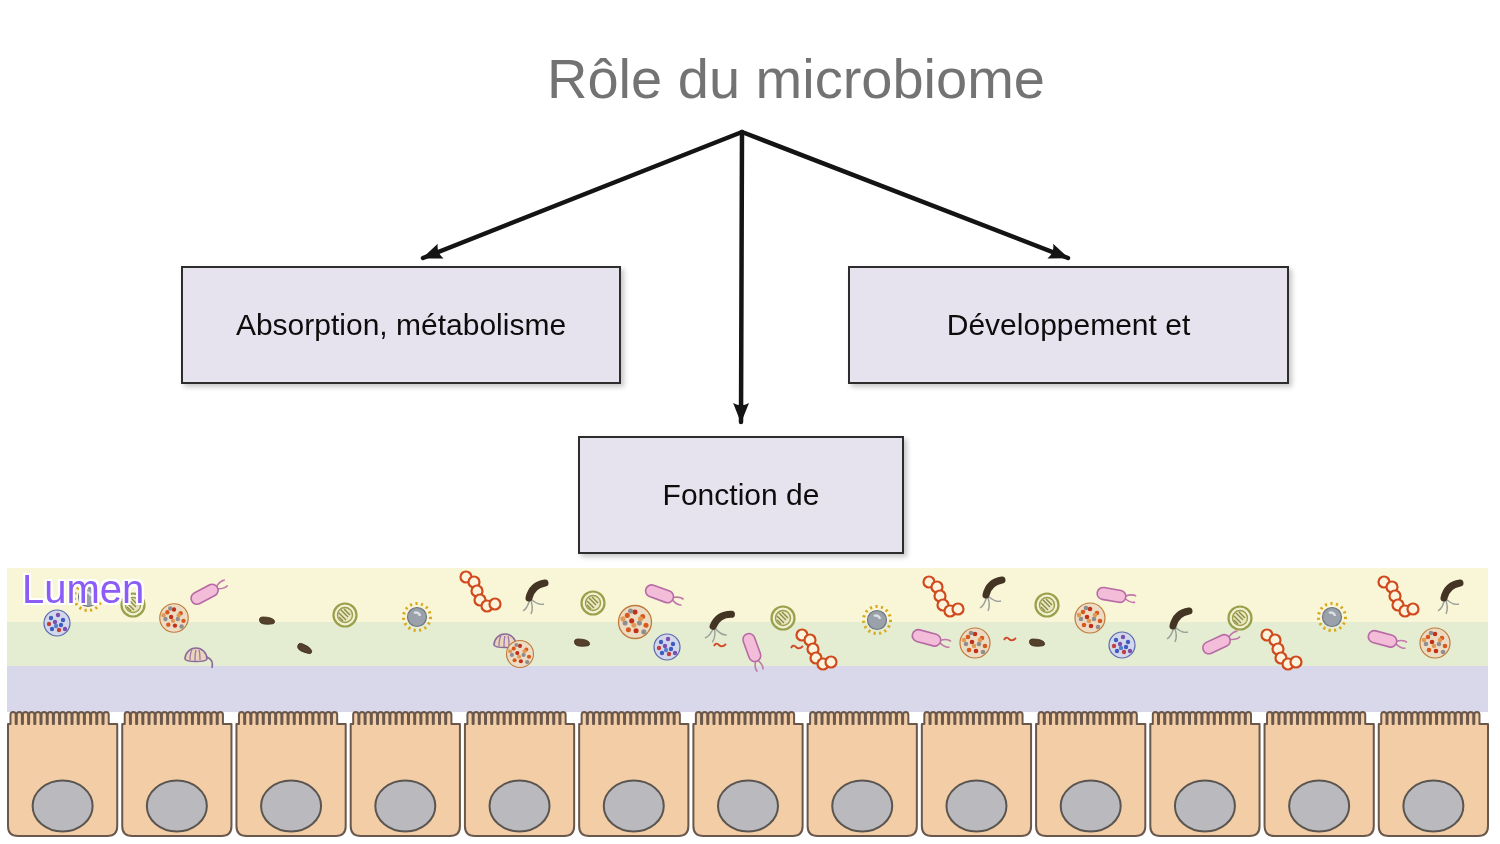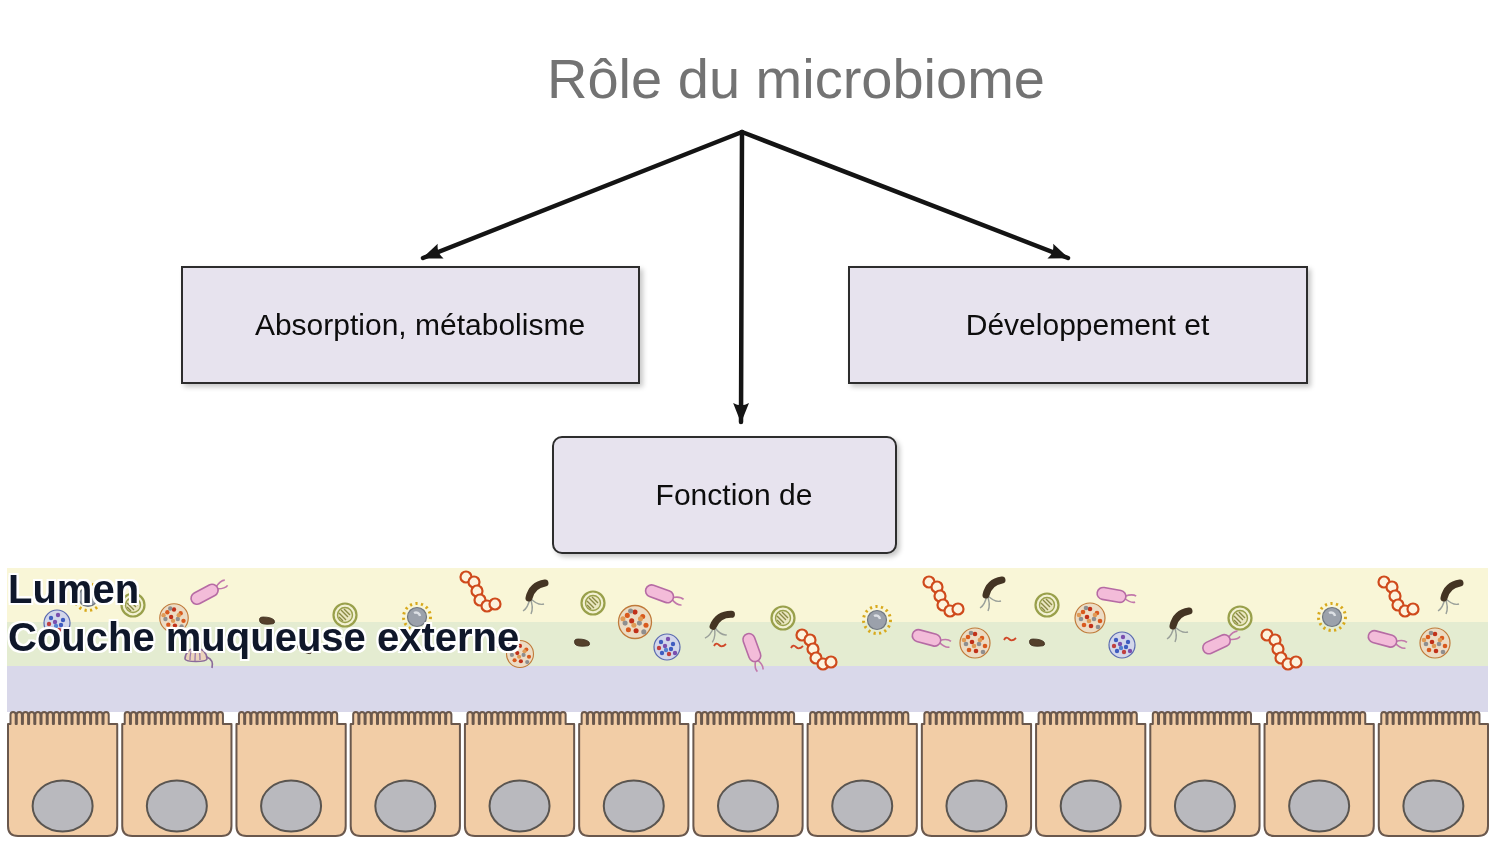--- a/index.html
+++ b/index.html
@@ -13,32 +13,31 @@
     margin:0;font-size:56px;font-weight:400;color:#737373;white-space:nowrap;
   }
   .arrows{position:absolute;left:0;top:0;width:1500px;height:844px;pointer-events:none;}
   .arrows line{stroke:var(--arrow,#141414);stroke-width:4.5;stroke-linecap:round;}
   .arrows marker path{fill:var(--arrow,#141414);}
   .box{
     position:absolute;background:var(--box-fill,#e7e3ee);
     border:2px solid var(--box-border,#2d2d2d);
     box-shadow:3px 3px 5px rgba(0,0,0,0.22);
     display:flex;flex-direction:column;justify-content:center;align-items:center;
-    font-size:30px;line-height:38px;color:#0d0d0d;text-align:center;padding-left:19px;
+    font-size:30px;line-height:38px;color:#0d0d0d;text-align:center;
   }
   .box-left{left:181px;top:266px;width:436px;height:114px;}
   .box-right{left:848px;top:266px;width:437px;height:114px;}
-  .box-center{left:552px;top:436px;width:322px;height:114px;border-radius:10px;}
+  .box-center{left:578px;top:436px;width:322px;height:114px;}
   .illustration{position:absolute;left:0;top:560px;width:1500px;height:284px;}
   .illustration symbol{overflow:visible;}
   .layer-label{
-    position:absolute;left:8px;font-size:40px;line-height:46px;color:#0f172a;white-space:nowrap;
+    position:absolute;left:22px;font-size:40px;line-height:46px;color:#8b5cf6;white-space:nowrap;
     text-shadow:-2px -2px 0 #fff,2px -2px 0 #fff,-2px 2px 0 #fff,2px 2px 0 #fff,
                  0 -2px 0 #fff,0 2px 0 #fff,-2px 0 0 #fff,2px 0 0 #fff;
-    font-weight:bold;
   }
   .label-lumen{top:566px;}
   .label-outer{top:614px;}
   .label-inner{top:664px;}
 </style>
 </head>
 <body>
 
 <div class="canvas">
 
@@ -222,15 +221,14 @@
         <path d="M 1150.3076923076924 266 L 1150.3076923076924 164 L 1152.8076923076924 164 L 1152.8076923076924 154.6 A 2.6 2.6 0 0 1 1158.0076923076924 154.6 L 1158.0076923076924 164 l 1 0 L 1159.0076923076924 154.6 A 2.6 2.6 0 0 1 1164.2076923076925 154.6 L 1164.2076923076925 164 l 1 0 L 1165.2076923076925 154.6 A 2.6 2.6 0 0 1 1170.4076923076925 154.6 L 1170.4076923076925 164 l 1 0 L 1171.4076923076925 154.6 A 2.6 2.6 0 0 1 1176.6076923076926 154.6 L 1176.6076923076926 164 l 1 0 L 1177.6076923076926 154.6 A 2.6 2.6 0 0 1 1182.8076923076926 154.6 L 1182.8076923076926 164 l 1 0 L 1183.8076923076926 154.6 A 2.6 2.6 0 0 1 1189.0076923076927 154.6 L 1189.0076923076927 164 l 1 0 L 1190.0076923076927 154.6 A 2.6 2.6 0 0 1 1195.2076923076927 154.6 L 1195.2076923076927 164 l 1 0 L 1196.2076923076927 154.6 A 2.6 2.6 0 0 1 1201.4076923076927 154.6 L 1201.4076923076927 164 l 1 0 L 1202.4076923076927 154.6 A 2.6 2.6 0 0 1 1207.6076923076928 154.6 L 1207.6076923076928 164 l 1 0 L 1208.6076923076928 154.6 A 2.6 2.6 0 0 1 1213.8076923076928 154.6 L 1213.8076923076928 164 l 1 0 L 1214.8076923076928 154.6 A 2.6 2.6 0 0 1 1220.0076923076929 154.6 L 1220.0076923076929 164 l 1 0 L 1221.0076923076929 154.6 A 2.6 2.6 0 0 1 1226.207692307693 154.6 L 1226.207692307693 164 l 1 0 L 1227.207692307693 154.6 A 2.6 2.6 0 0 1 1232.407692307693 154.6 L 1232.407692307693 164 l 1 0 L 1233.407692307693 154.6 A 2.6 2.6 0 0 1 1238.607692307693 154.6 L 1238.607692307693 164 l 1 0 L 1239.607692307693 154.6 A 2.6 2.6 0 0 1 1244.807692307693 154.6 L 1244.807692307693 164 l 1 0 L 1245.807692307693 154.6 A 2.6 2.6 0 0 1 1251.007692307693 154.6 L 1251.007692307693 164 l 1 0 L 1259.5384615384617 164 L 1259.5384615384617 266 Q 1259.5384615384617 276 1249.5384615384617 276 L 1160.3076923076924 276 Q 1150.3076923076924 276 1150.3076923076924 266 Z" fill="#f2cda6" stroke="#6a584d" stroke-width="2" stroke-linejoin="round"></path>
         <ellipse cx="1204.923076923077" cy="246" rx="30" ry="25.5" fill="#b9b9be" stroke="#5a5550" stroke-width="2"></ellipse>
         <path d="M 1264.5384615384614 266 L 1264.5384615384614 164 L 1267.0384615384614 164 L 1267.0384615384614 154.6 A 2.6 2.6 0 0 1 1272.2384615384615 154.6 L 1272.2384615384615 164 l 1 0 L 1273.2384615384615 154.6 A 2.6 2.6 0 0 1 1278.4384615384615 154.6 L 1278.4384615384615 164 l 1 0 L 1279.4384615384615 154.6 A 2.6 2.6 0 0 1 1284.6384615384616 154.6 L 1284.6384615384616 164 l 1 0 L 1285.6384615384616 154.6 A 2.6 2.6 0 0 1 1290.8384615384616 154.6 L 1290.8384615384616 164 l 1 0 L 1291.8384615384616 154.6 A 2.6 2.6 0 0 1 1297.0384615384617 154.6 L 1297.0384615384617 164 l 1 0 L 1298.0384615384617 154.6 A 2.6 2.6 0 0 1 1303.2384615384617 154.6 L 1303.2384615384617 164 l 1 0 L 1304.2384615384617 154.6 A 2.6 2.6 0 0 1 1309.4384615384618 154.6 L 1309.4384615384618 164 l 1 0 L 1310.4384615384618 154.6 A 2.6 2.6 0 0 1 1315.6384615384618 154.6 L 1315.6384615384618 164 l 1 0 L 1316.6384615384618 154.6 A 2.6 2.6 0 0 1 1321.8384615384618 154.6 L 1321.8384615384618 164 l 1 0 L 1322.8384615384618 154.6 A 2.6 2.6 0 0 1 1328.038461538462 154.6 L 1328.038461538462 164 l 1 0 L 1329.038461538462 154.6 A 2.6 2.6 0 0 1 1334.238461538462 154.6 L 1334.238461538462 164 l 1 0 L 1335.238461538462 154.6 A 2.6 2.6 0 0 1 1340.438461538462 154.6 L 1340.438461538462 164 l 1 0 L 1341.438461538462 154.6 A 2.6 2.6 0 0 1 1346.638461538462 154.6 L 1346.638461538462 164 l 1 0 L 1347.638461538462 154.6 A 2.6 2.6 0 0 1 1352.838461538462 154.6 L 1352.838461538462 164 l 1 0 L 1353.838461538462 154.6 A 2.6 2.6 0 0 1 1359.0384615384621 154.6 L 1359.0384615384621 164 l 1 0 L 1360.0384615384621 154.6 A 2.6 2.6 0 0 1 1365.2384615384622 154.6 L 1365.2384615384622 164 l 1 0 L 1373.7692307692307 164 L 1373.7692307692307 266 Q 1373.7692307692307 276 1363.7692307692307 276 L 1274.5384615384614 276 Q 1264.5384615384614 276 1264.5384615384614 266 Z" fill="#f2cda6" stroke="#6a584d" stroke-width="2" stroke-linejoin="round"></path>
         <ellipse cx="1319.153846153846" cy="246" rx="30" ry="25.5" fill="#b9b9be" stroke="#5a5550" stroke-width="2"></ellipse>
         <path d="M 1378.7692307692307 266 L 1378.7692307692307 164 L 1381.2692307692307 164 L 1381.2692307692307 154.6 A 2.6 2.6 0 0 1 1386.4692307692308 154.6 L 1386.4692307692308 164 l 1 0 L 1387.4692307692308 154.6 A 2.6 2.6 0 0 1 1392.6692307692308 154.6 L 1392.6692307692308 164 l 1 0 L 1393.6692307692308 154.6 A 2.6 2.6 0 0 1 1398.8692307692309 154.6 L 1398.8692307692309 164 l 1 0 L 1399.8692307692309 154.6 A 2.6 2.6 0 0 1 1405.069230769231 154.6 L 1405.069230769231 164 l 1 0 L 1406.069230769231 154.6 A 2.6 2.6 0 0 1 1411.269230769231 154.6 L 1411.269230769231 164 l 1 0 L 1412.269230769231 154.6 A 2.6 2.6 0 0 1 1417.469230769231 154.6 L 1417.469230769231 164 l 1 0 L 1418.469230769231 154.6 A 2.6 2.6 0 0 1 1423.669230769231 154.6 L 1423.669230769231 164 l 1 0 L 1424.669230769231 154.6 A 2.6 2.6 0 0 1 1429.869230769231 154.6 L 1429.869230769231 164 l 1 0 L 1430.869230769231 154.6 A 2.6 2.6 0 0 1 1436.0692307692311 154.6 L 1436.0692307692311 164 l 1 0 L 1437.0692307692311 154.6 A 2.6 2.6 0 0 1 1442.2692307692312 154.6 L 1442.2692307692312 164 l 1 0 L 1443.2692307692312 154.6 A 2.6 2.6 0 0 1 1448.4692307692312 154.6 L 1448.4692307692312 164 l 1 0 L 1449.4692307692312 154.6 A 2.6 2.6 0 0 1 1454.6692307692313 154.6 L 1454.6692307692313 164 l 1 0 L 1455.6692307692313 154.6 A 2.6 2.6 0 0 1 1460.8692307692313 154.6 L 1460.8692307692313 164 l 1 0 L 1461.8692307692313 154.6 A 2.6 2.6 0 0 1 1467.0692307692314 154.6 L 1467.0692307692314 164 l 1 0 L 1468.0692307692314 154.6 A 2.6 2.6 0 0 1 1473.2692307692314 154.6 L 1473.2692307692314 164 l 1 0 L 1474.2692307692314 154.6 A 2.6 2.6 0 0 1 1479.4692307692314 154.6 L 1479.4692307692314 164 l 1 0 L 1488 164 L 1488 266 Q 1488 276 1478 276 L 1388.7692307692307 276 Q 1378.7692307692307 276 1378.7692307692307 266 Z" fill="#f2cda6" stroke="#6a584d" stroke-width="2" stroke-linejoin="round"></path>
         <ellipse cx="1433.3846153846152" cy="246" rx="30" ry="25.5" fill="#b9b9be" stroke="#5a5550" stroke-width="2"></ellipse>
       </g>
   </svg>
 
   <div class="layer-label label-lumen">Lumen</div>
-  <div class="layer-label label-outer">Couche muqueuse externe</div>
 
 </div>
 
 </body></html>

